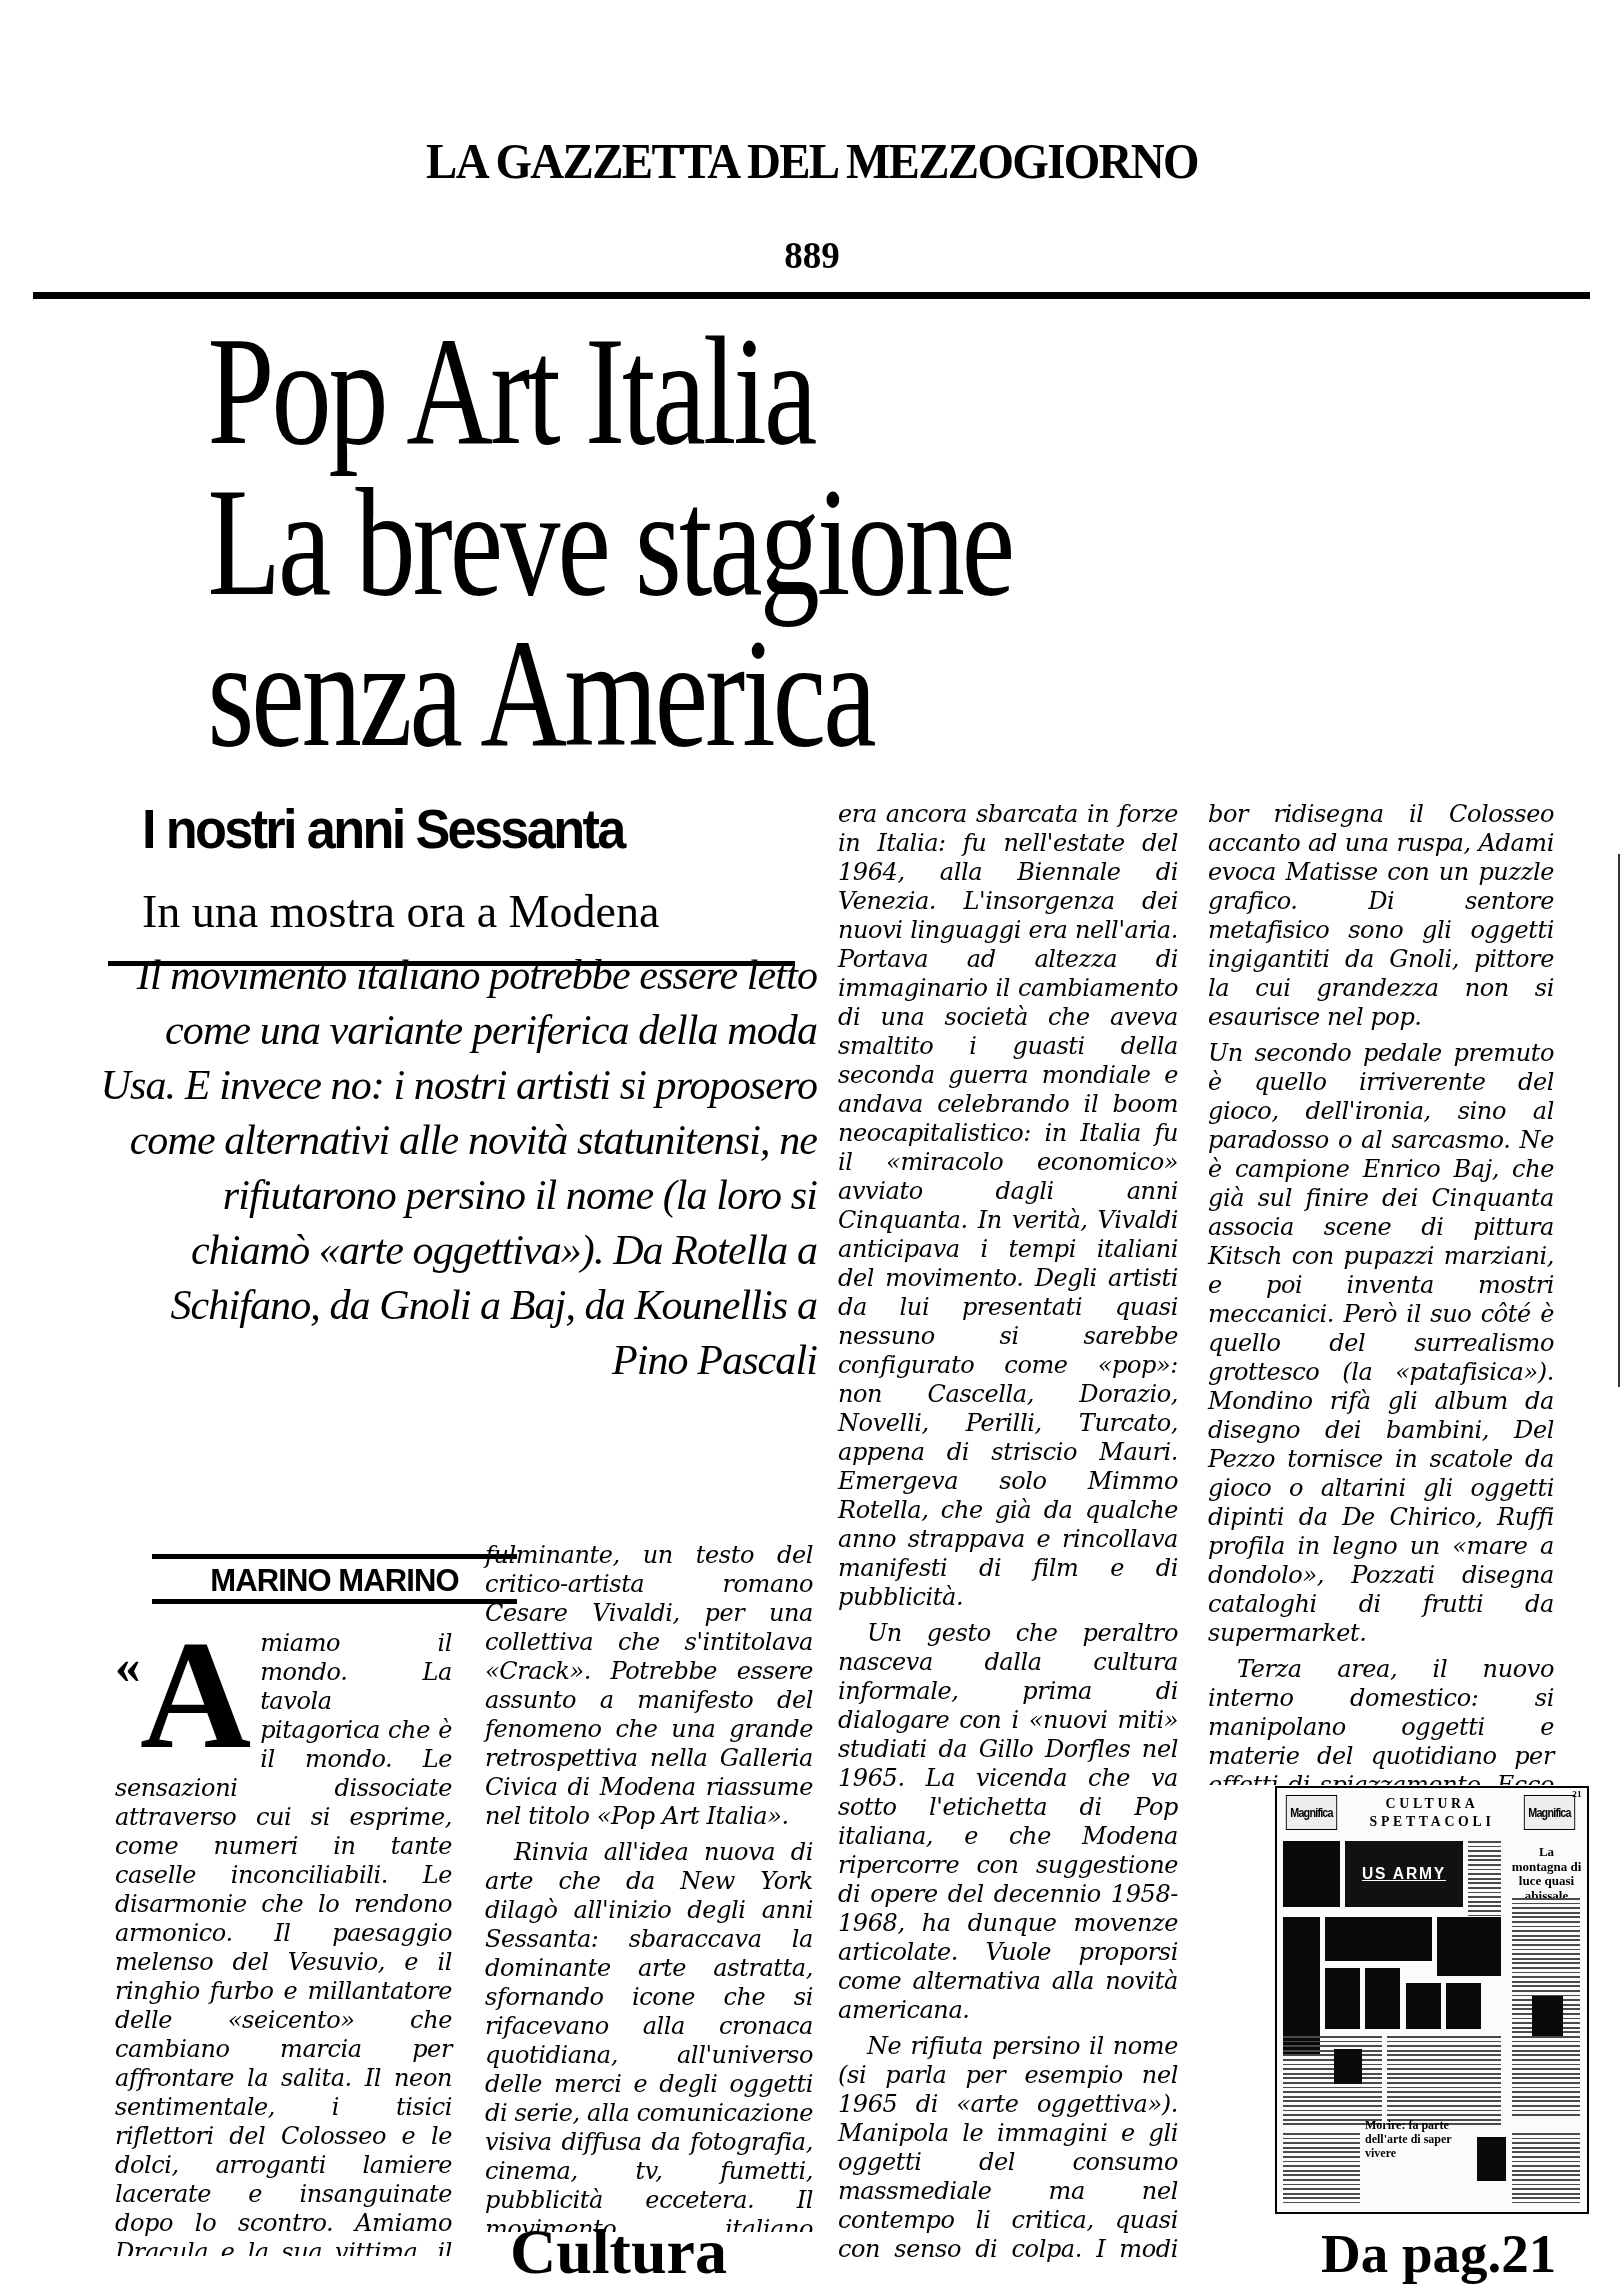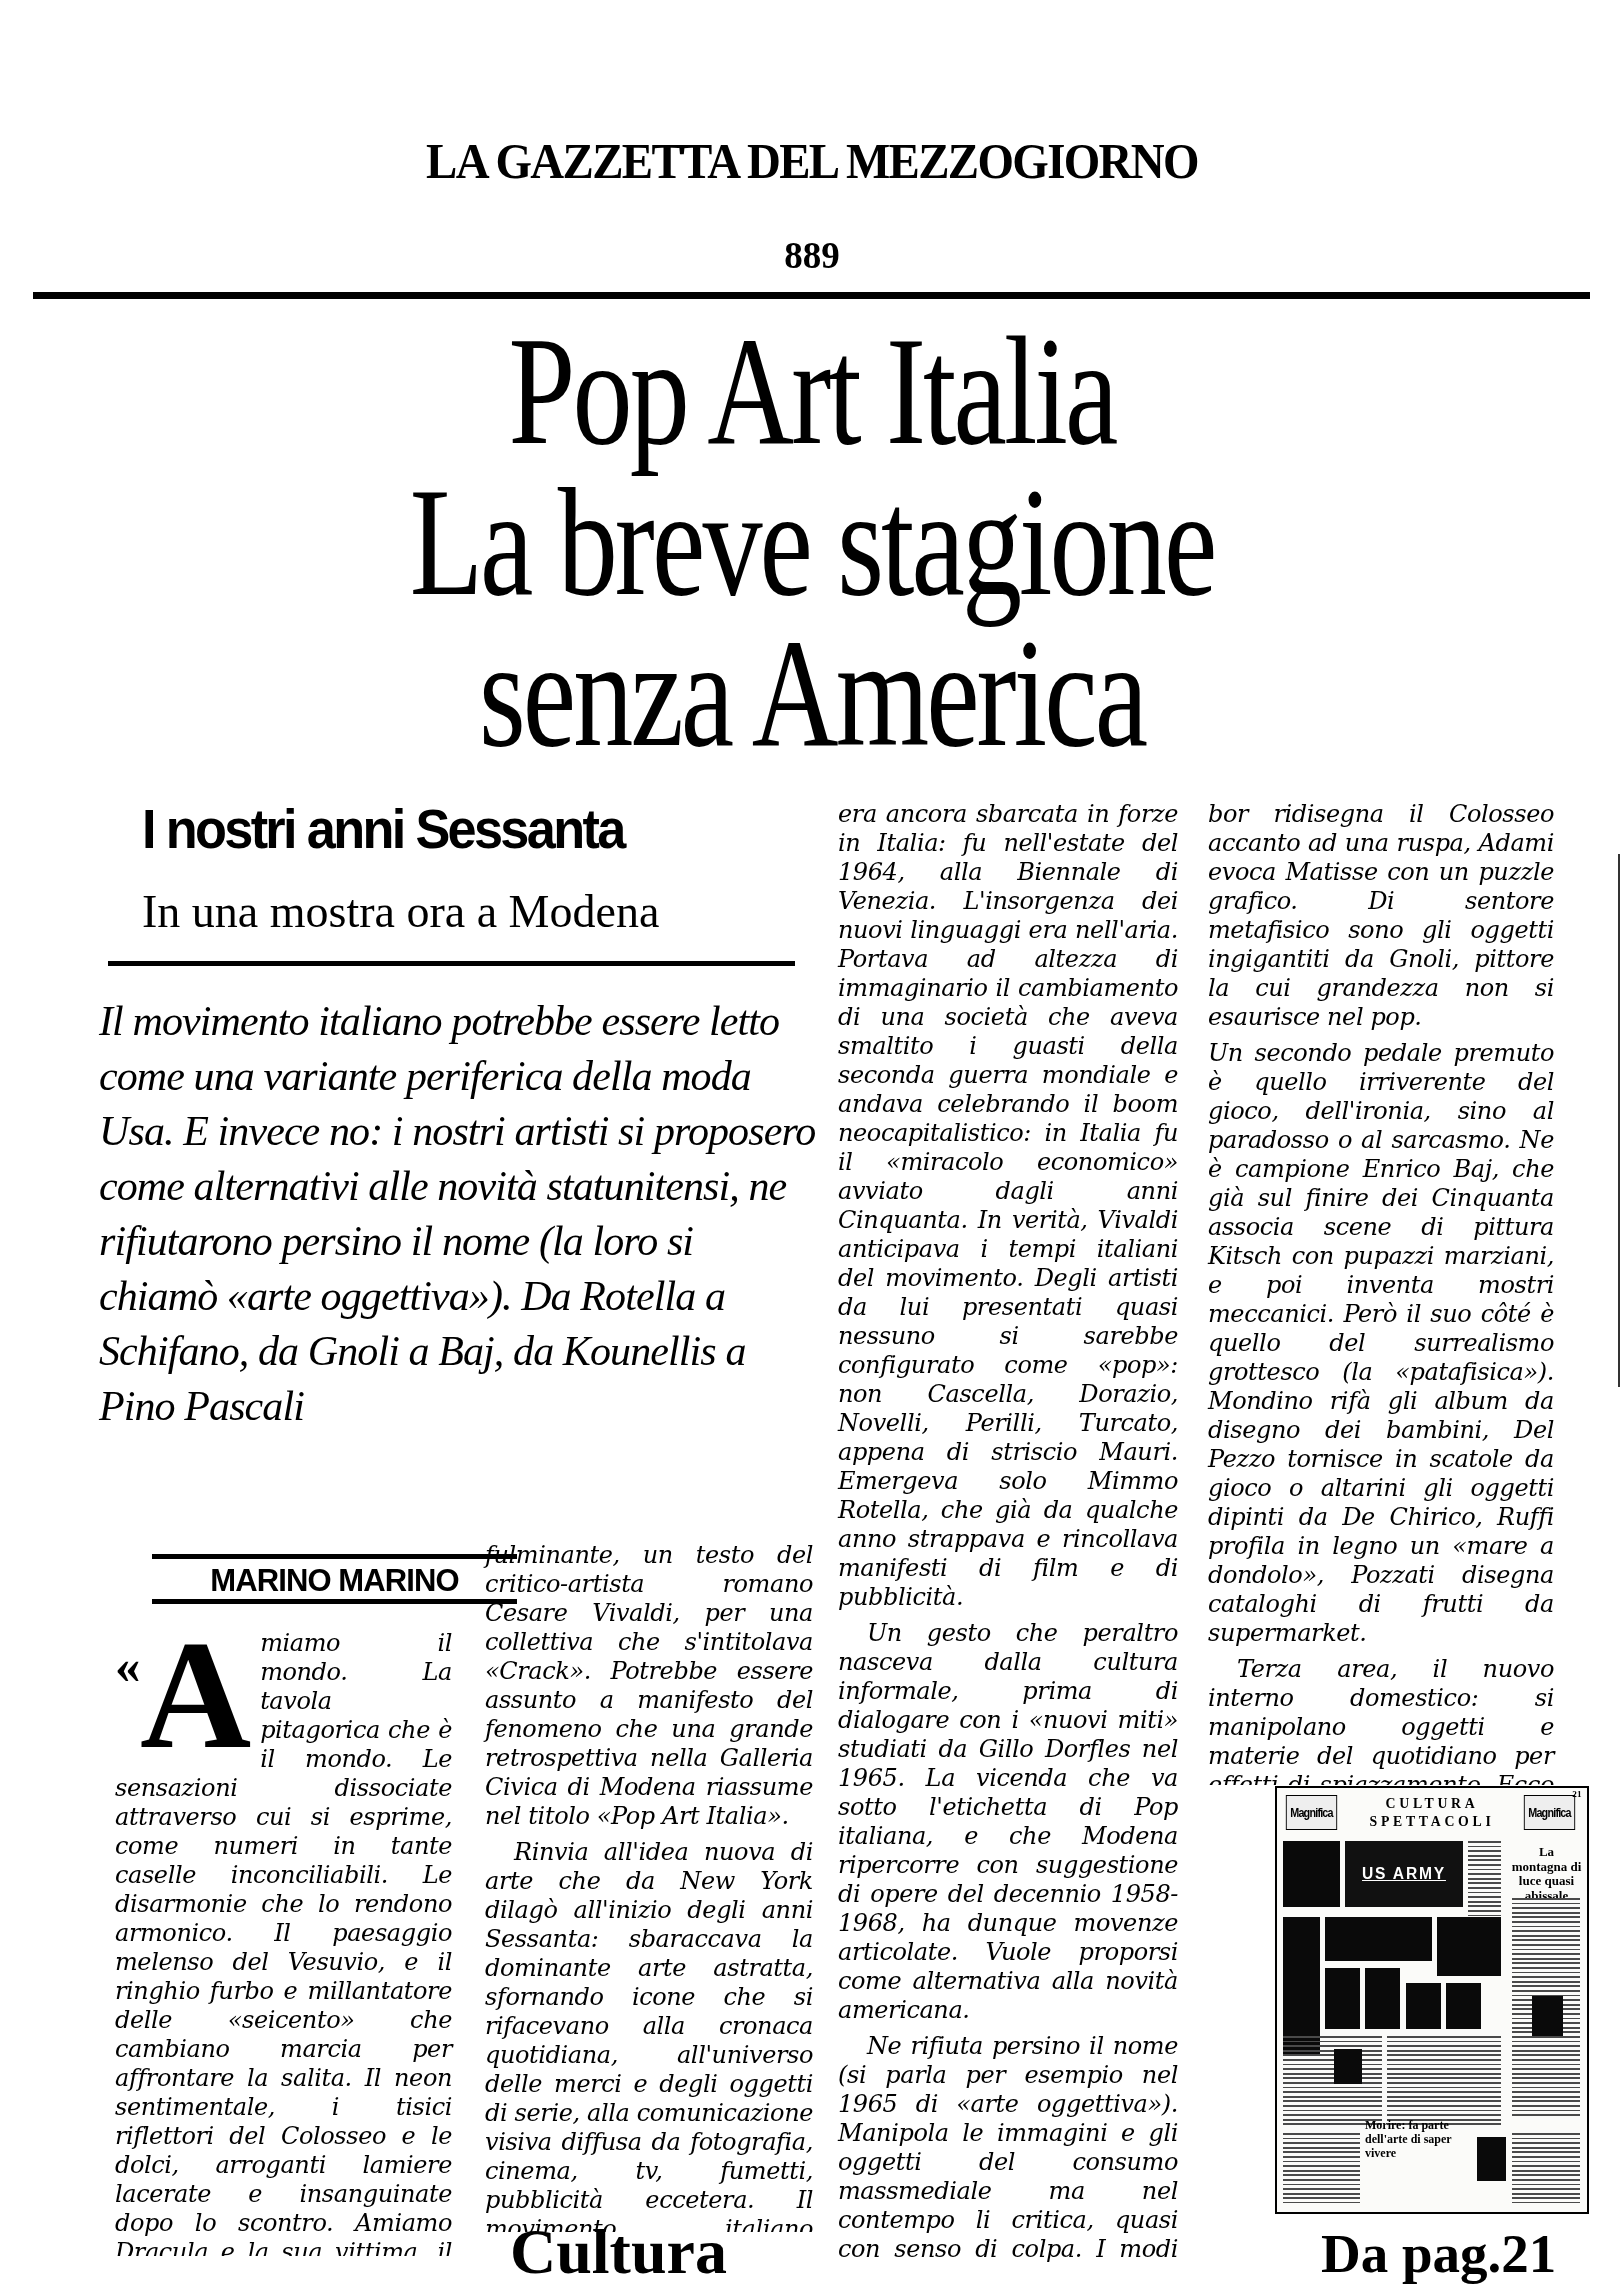--- a/index.html
+++ b/index.html
@@ -10,33 +10,33 @@
   .date{position:absolute;top:44px;left:0;width:100%;text-align:center;
         font:bold 33px/1 "Liberation Serif",serif;letter-spacing:0.9px;}
   .masthead{position:absolute;top:136px;left:0;width:100%;text-align:center;
         font:bold 51px/1 "Liberation Serif",serif;letter-spacing:-1.8px;
         transform:scaleX(.92);}
   .edition{position:absolute;top:237px;left:0;width:100%;text-align:center;
         font:bold 37px/1 "Liberation Serif",serif;}
   .top-rule{position:absolute;top:292px;left:33px;width:1557px;height:7.3px;background:#000;}
 
   
-  .headline{position:absolute;top:316px;left:37px;width:1550px;text-align:center;}
+  .headline{position:absolute;top:316px;left:37px;width:1550px;}
   .headline .hl{font:normal 154px/151px "Liberation Serif",serif;letter-spacing:-3.7px;
         transform:scaleX(.78);transform-origin:50% 50%;white-space:nowrap;}
 
   
   .subhead-title{position:absolute;top:801px;left:142px;width:698px;
         font:bold 55px/1.05 "Liberation Sans",sans-serif;letter-spacing:-2.8px;
         transform:scaleX(.95);transform-origin:0 50%;white-space:nowrap;}
   .subhead-sub{position:absolute;top:887px;left:142px;width:698px;
         font:normal 46px/1.1 "Liberation Serif",serif;}
   .subhead-rule{position:absolute;top:961px;left:108px;width:687px;height:4.6px;background:#000;}
 
-  .lede{position:absolute;top:994px;left:99px;width:718px;text-align:left;
+  .lede{position:absolute;top:948px;left:99px;width:718px;text-align:right;
         font:italic 42px/55px "Liberation Serif",serif;letter-spacing:-0.9px;}
 
   
   .byline{position:absolute;top:1554px;left:152px;width:365px;
         border-top:5.5px solid #000;border-bottom:5.5px solid #000;
         padding:5.5px 0 3.7px 0;text-align:center;
         font:bold 31px/1 "Liberation Sans",sans-serif;letter-spacing:-0.9px;}
 
   
   .col{position:absolute;font:italic 24px/29px "DejaVu Serif",serif;

